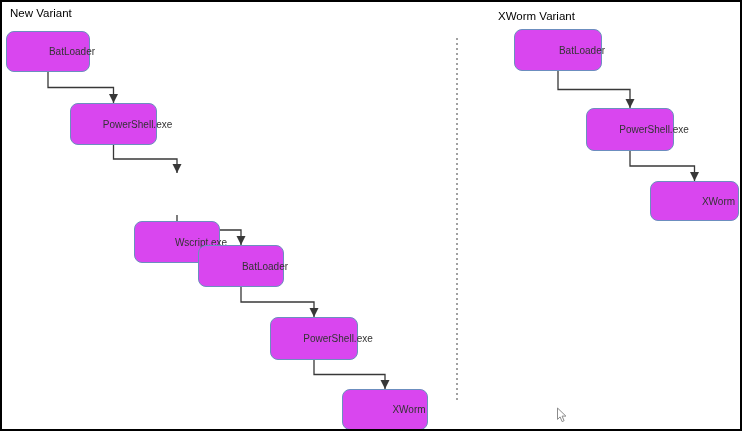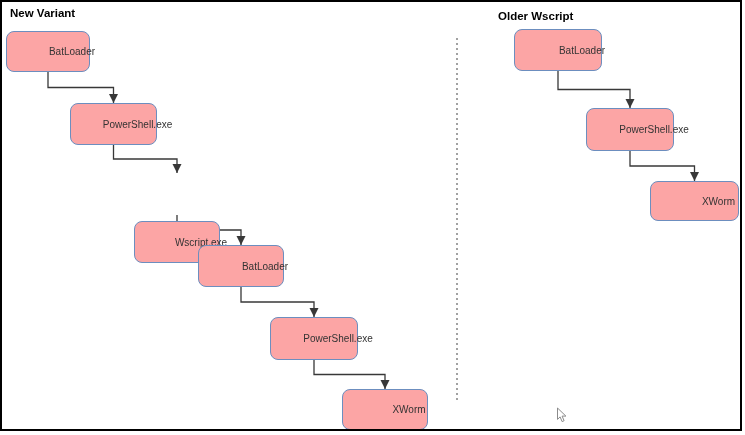--- a/index.html
+++ b/index.html
@@ -13,29 +13,29 @@
   .frame{
     position:absolute;left:0;top:0;
     width:742px;height:431px;
     border:2px solid #000000;
     box-sizing:border-box;
     pointer-events:none;
   }
   .section-title{
     position:absolute;
     font-size:11.5px;
-    font-weight:bold;
+    font-weight:normal;
     color:#000000;
     white-space:nowrap;
   }
   #title-new{left:10px;top:7px;}
   #title-older{left:498px;top:10px;}
   .node{
     position:absolute;
-    background:#fca5a5;
+    background:#d946ef;
     border:1.4px solid #6c8ebf;
     border-radius:8px;
     box-sizing:border-box;
     display:flex;
     align-items:center;
     justify-content:center;
     font-size:10px;
     color:#333333;
     white-space:nowrap;
     padding-left:48px;
@@ -105,20 +105,20 @@
       <div class="node" style="left: 586px; top: 108px; width: 88px; height: 43px;">
         <span>PowerShell.exe</span>
       </div>
       <div class="node" style="left: 650px; top: 181px; width: 89px; height: 40px;">
         <span>XWorm</span>
       </div>
     </div>
 
   <div class="section-title" id="title-new">New Variant</div>
 
-  <div class="section-title" id="title-older">Older Wscript</div>
+  <div class="section-title" id="title-older">XWorm Variant</div>
 
   <svg id="cursor" viewBox="0 0 14 17" style="left: 556px; top: 407px;">
     <path d="M1.5 1 L1.5 12.4 L4.1 9.9 L6.1 14.6 L8.1 13.7 L6.1 9.1 L9.9 9.1 Z" fill="#ffffff" stroke="#8b8b8b" stroke-width="1"></path>
   </svg>
 
   <div class="frame"></div>
 </div>
 
 </body></html>

